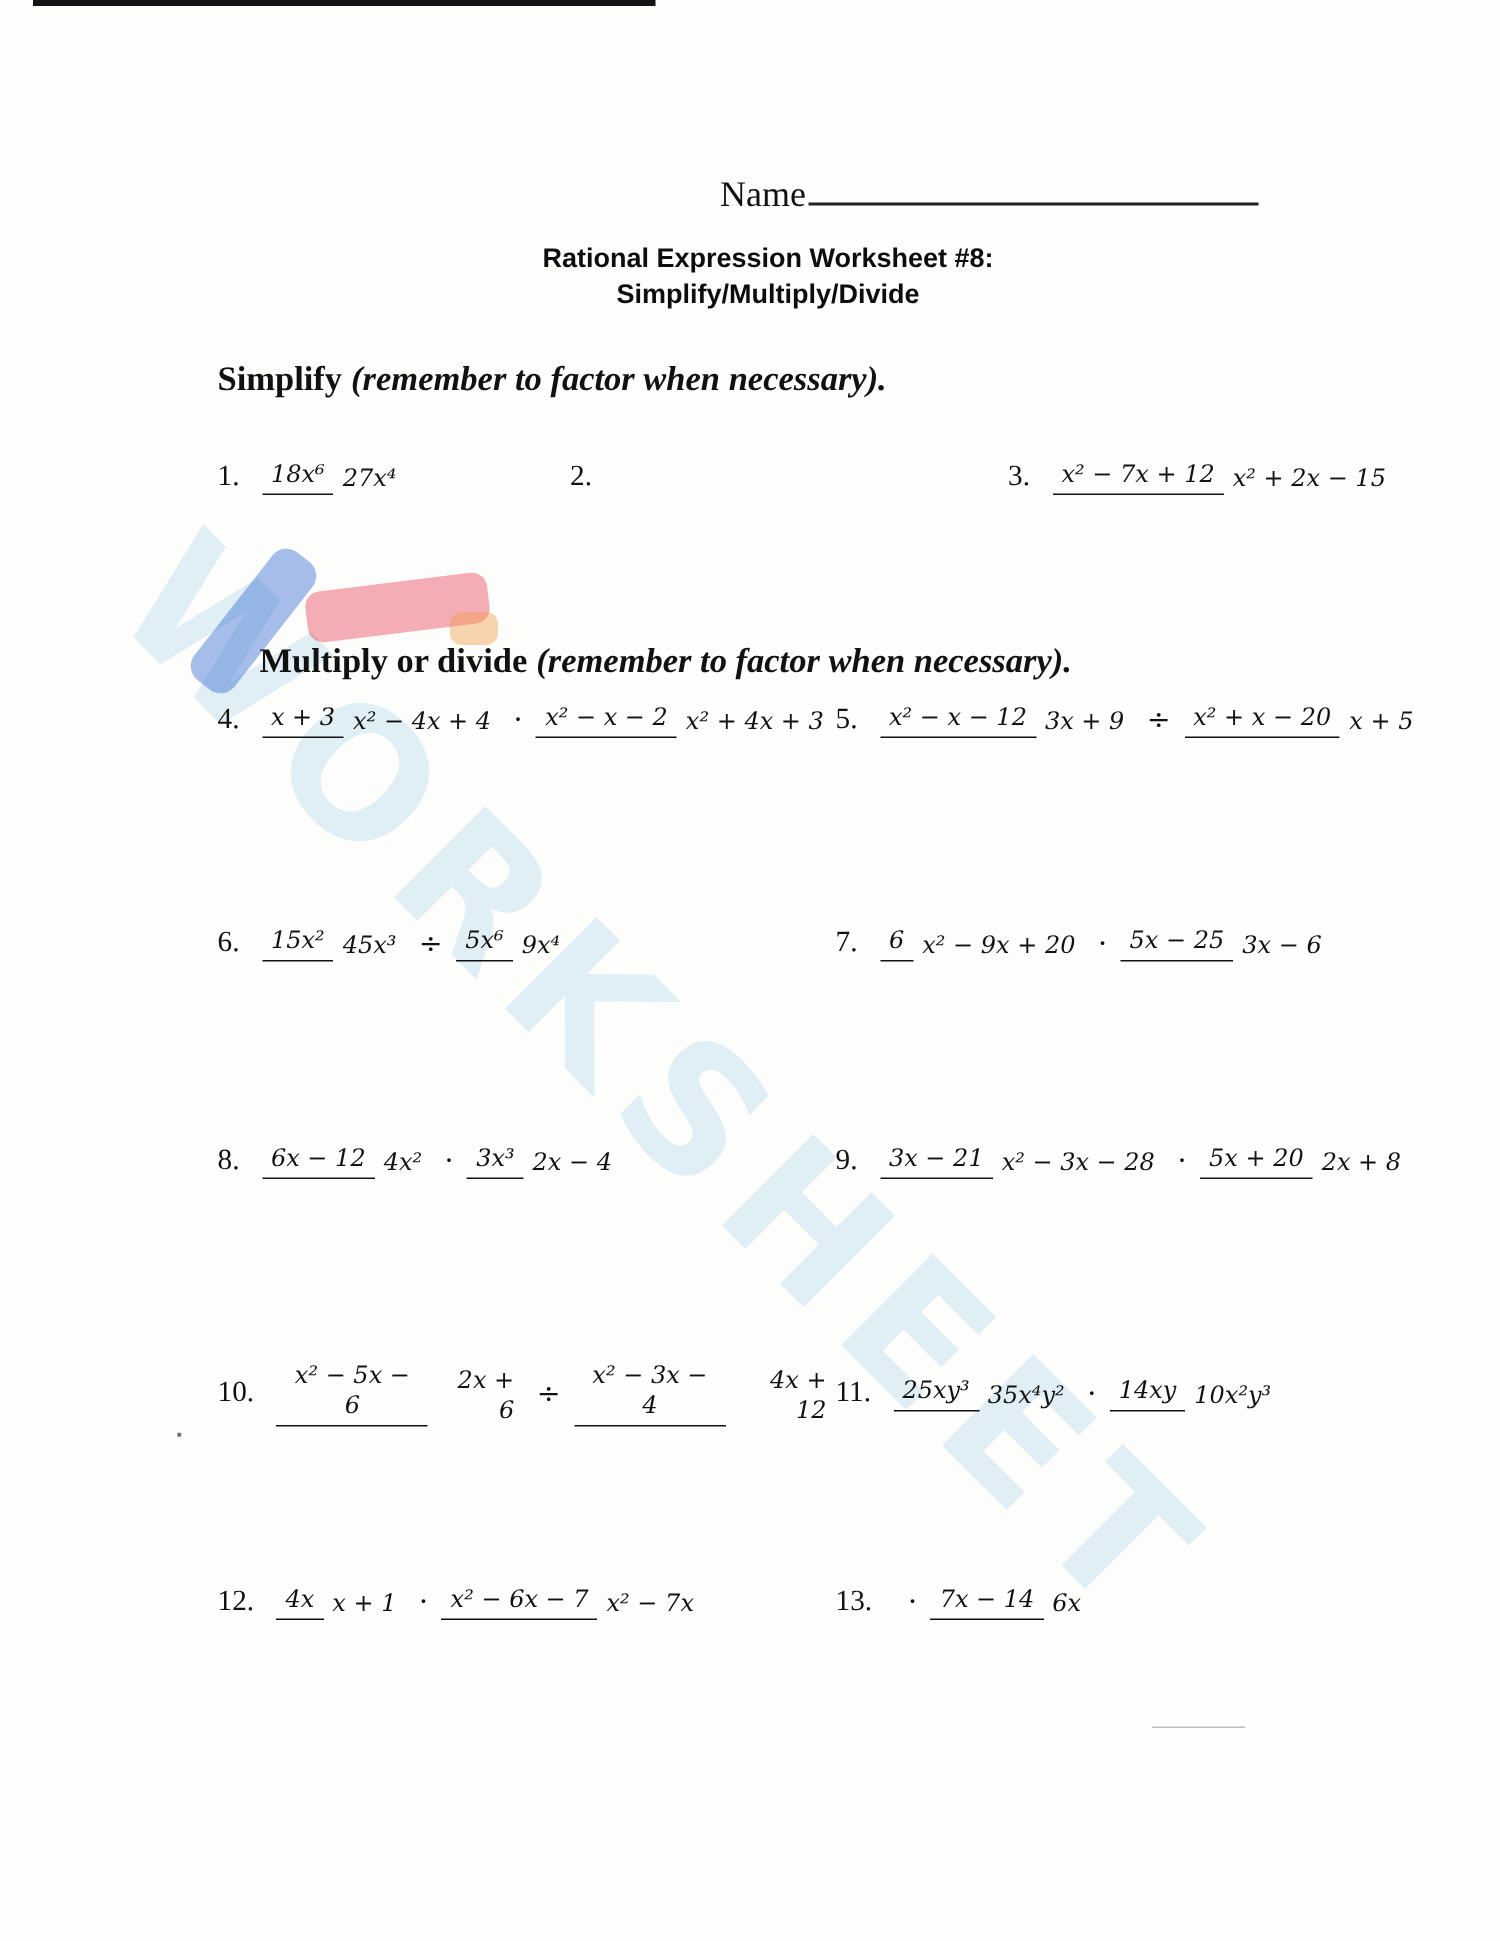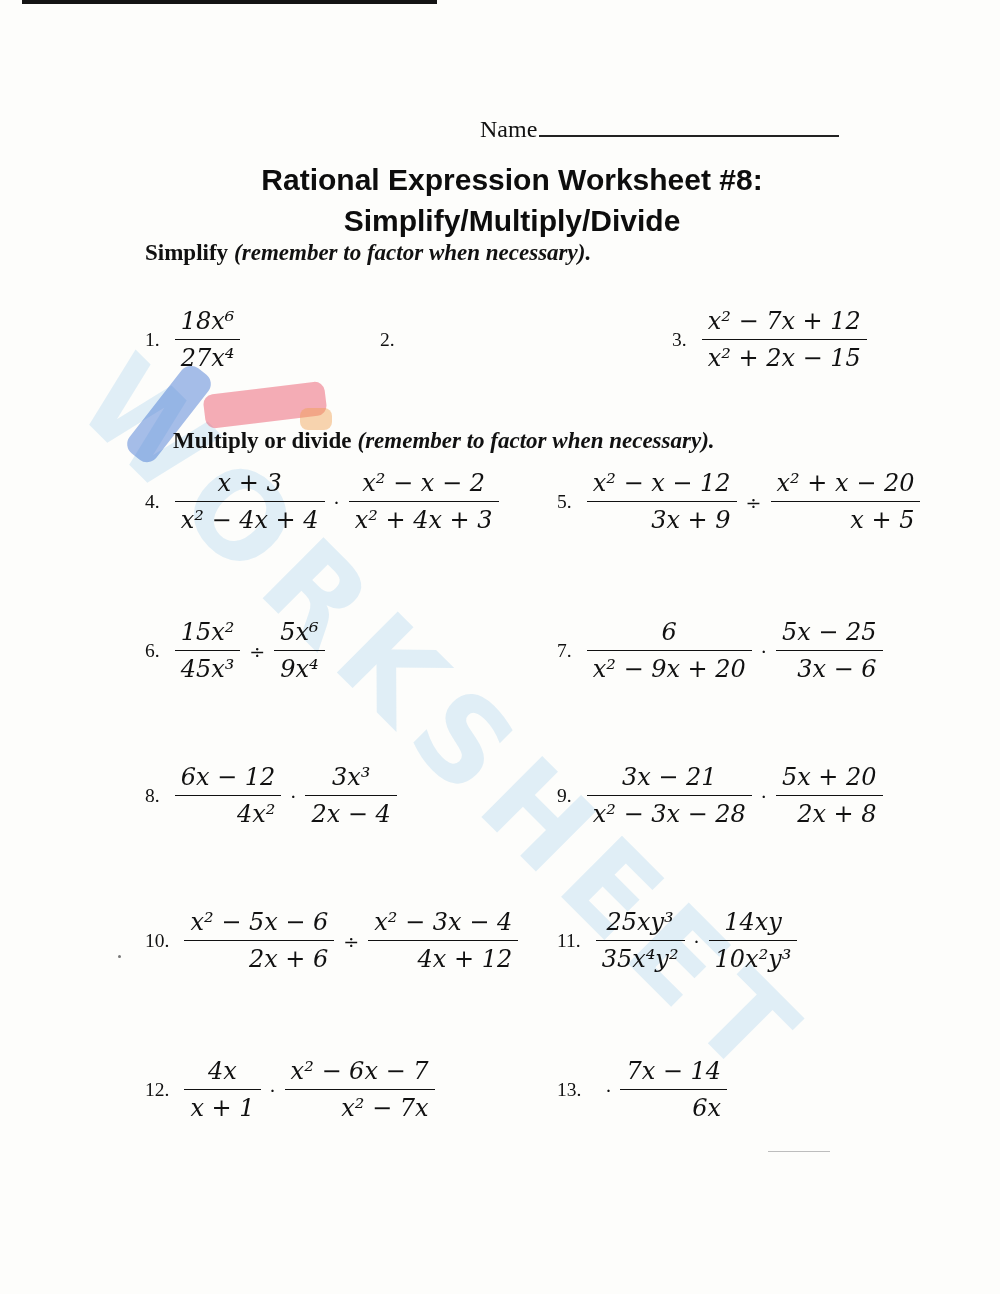--- a/index.html
+++ b/index.html
@@ -27,21 +27,21 @@
   .logo-blue   { left:152px; top:360px; width:34px; height:108px; background:#3a6fd0; transform:rotate(38deg); }
   .logo-red    { left:204px; top:388px; width:122px; height:34px; background:#e84a5f; transform:rotate(-7deg); border-radius:10px; }
   .logo-orange { left:300px; top:408px; width:32px; height:22px; background:#f0a050; border-radius:8px; }
 
   
   .name-block { position:absolute; left:480px; top:112px; font-size:24px; }
   .name-line  { display:inline-block; width:300px; border-bottom:2px solid #222; height:1.05em; vertical-align:baseline; margin-left:2px; }
   .title {
     position:absolute; top:160px; left:0; width:100%; text-align:center;
     font-family:"Liberation Sans", sans-serif; font-weight:bold;
-    font-size:30px; line-height:1.35; color:#0d0d0d;padding-left:24px;
+    font-size:18px; line-height:1.35; color:#0d0d0d;padding-left:24px;
   }
 
   
   .section-head { position:absolute; left:145px; font-size:23px; font-weight:bold; }
   .section-head .it { font-style:italic; margin-left:6px; }
   .sh-1 { top:240px; }
   .sh-2 { top:428px;margin-left:28px; }
 
   
   .row { position:absolute; left:145px; right:30px; display:grid; }
@@ -50,23 +50,23 @@
   .row-1 { top:306px; }
   .row-2 { top:468px; }
   .row-3 { top:617px; }
   .row-4 { top:762px; }
   .row-5 { top:907px; }
   .row-6 { top:1056px; }
 
   .problem { display:flex; align-items:center; }
   .pnum { font-size:19.5px; margin-right:15px; }
   .frac {
-    display:inline-flex; flex-direction:column; align-items:stretch; text-align:center;
+    display:inline-flex; align-items:stretch; text-align:center;
     font-family:"DejaVu Serif", "Liberation Serif", serif; font-style:italic;
-    font-size:24px; line-height:1.25;
+    font-size:16px; line-height:1.25;
   }
   .fn { border-bottom:1.5px solid #111; padding:0 6px 3px; }
   .fd { padding:3px 6px 0;text-align:right; }
   .op { font-family:"DejaVu Serif", serif; font-size:19px; margin:0 9px; }
 </style>
 </head>
 <body>
 
 <div class="page">
 

